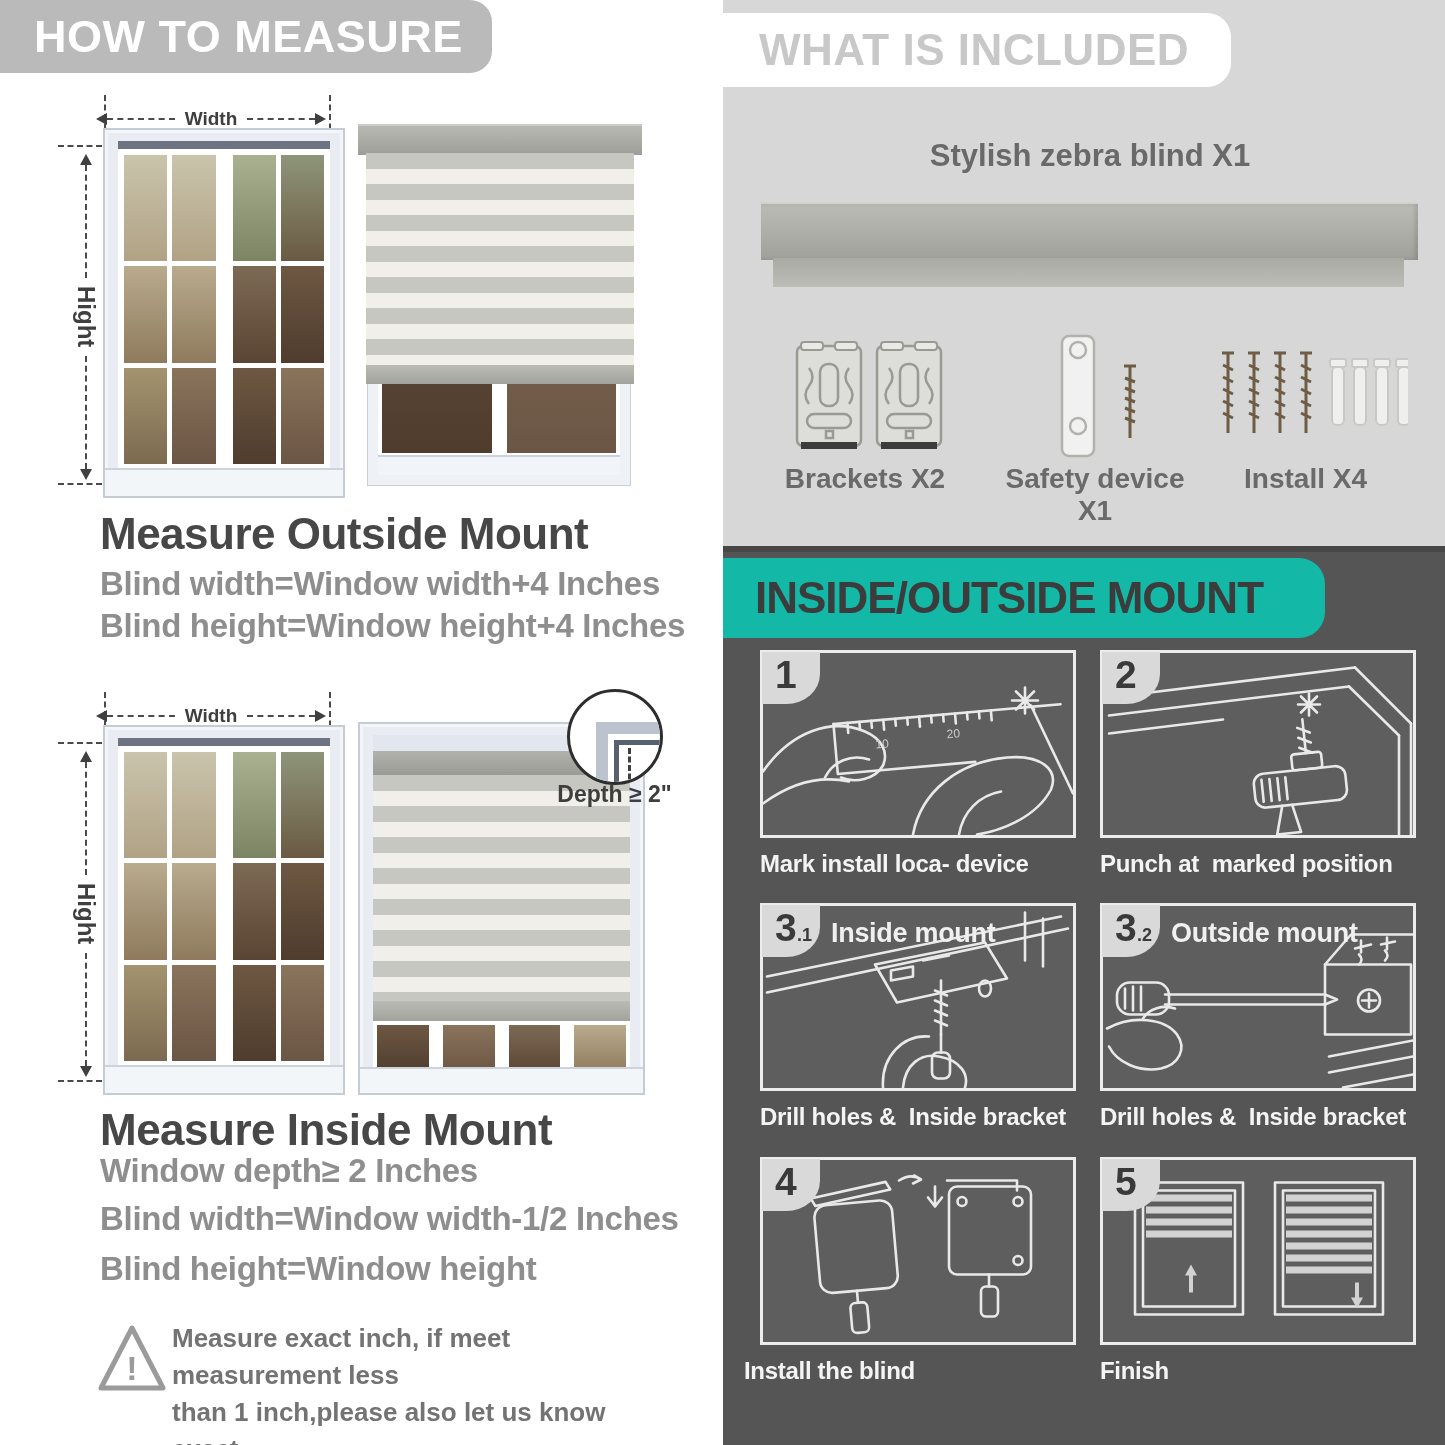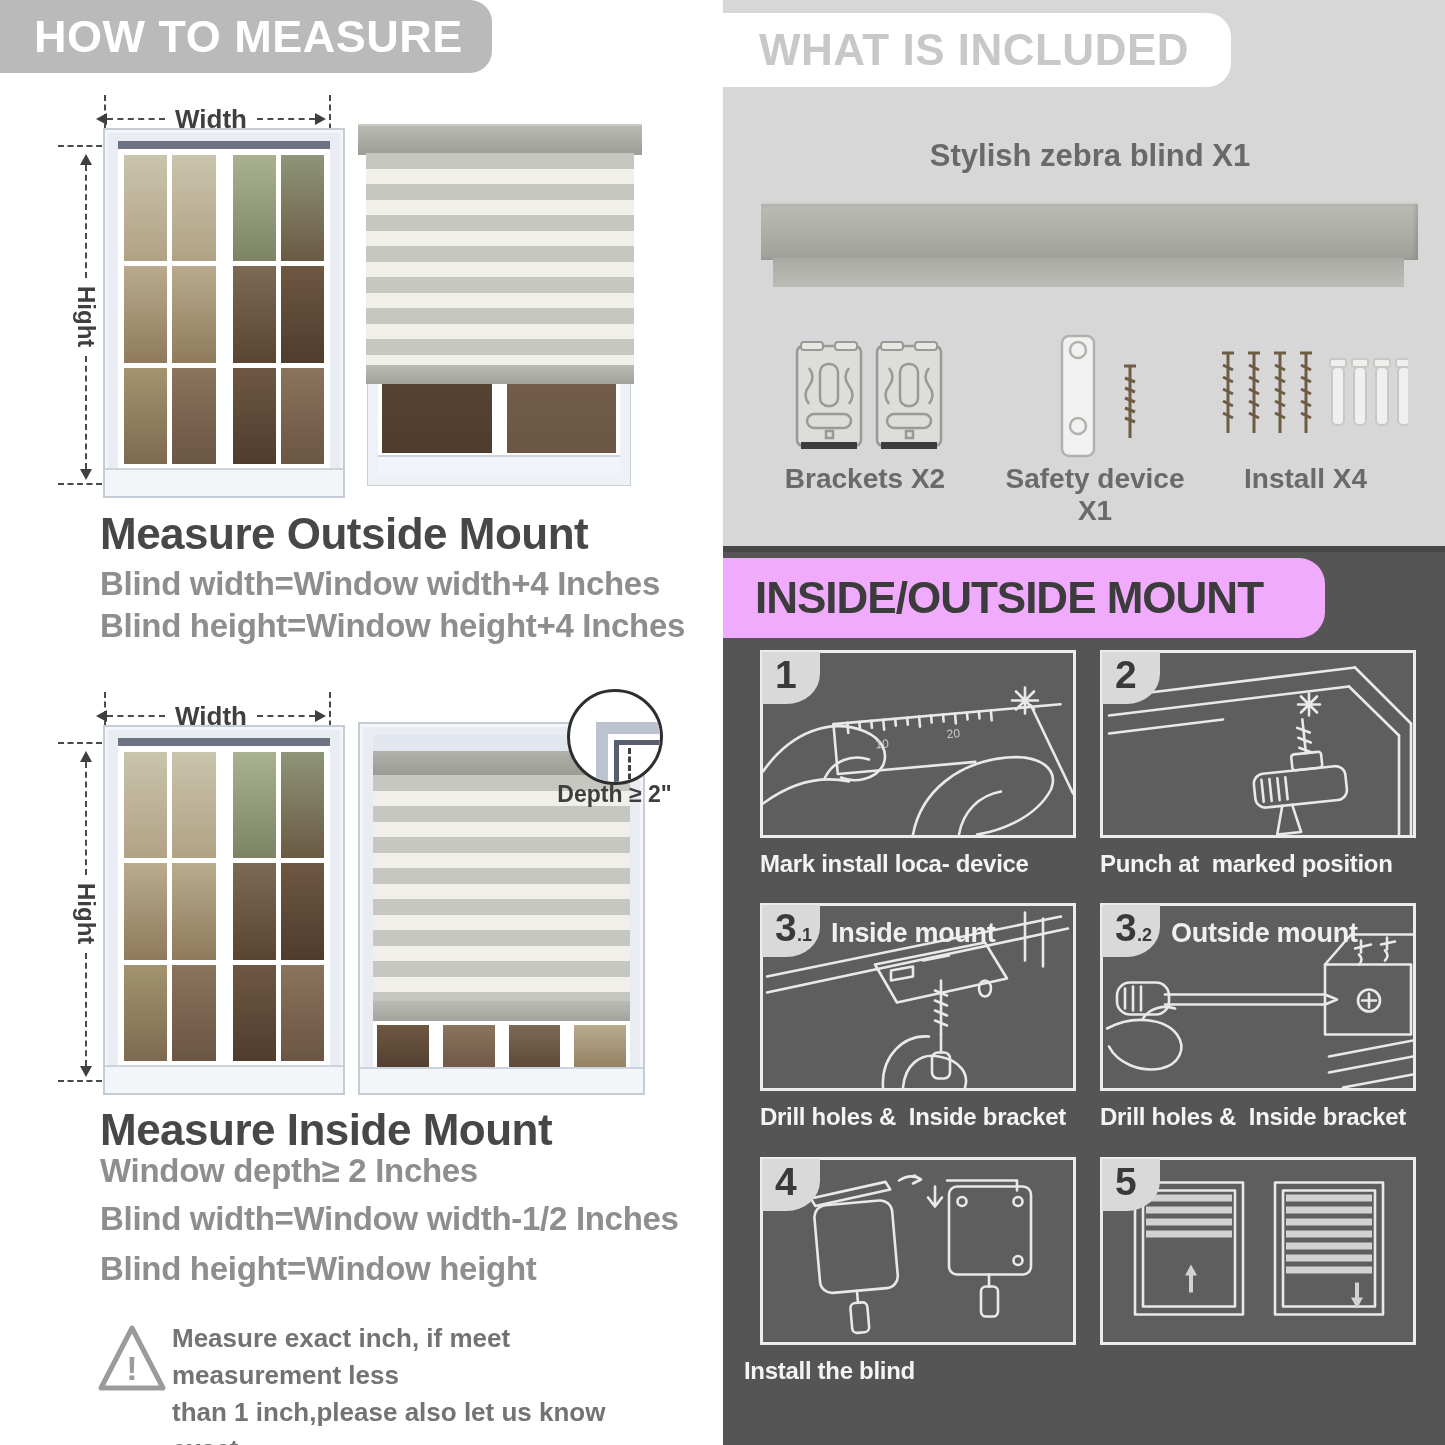--- a/index.html
+++ b/index.html
@@ -6,32 +6,32 @@
   #canvas{position:relative;width:1445px;height:1445px;background:#ffffff;overflow:hidden;
           font-family:"Liberation Sans",sans-serif;}
   .abs{position:absolute;}
 
   
   .banner{position:absolute;display:flex;align-items:center;}
   #banner-left{left:0;top:12;width:492px;height:73px;background:#bababa;border-radius:0 22px 22px 0;}
   #banner-left .t{padding-left:34px;font-size:45px;font-weight:700;color:#ffffff;letter-spacing:.5px;}
   #banner-included{left:723px;top:13px;width:508px;height:74px;background:#ffffff;border-radius:0 24px 24px 0;}
   #banner-included .t{padding-left:36px;font-size:44px;font-weight:700;color:#c8c8c8;letter-spacing:.5px;}
-  #banner-mount{left:723px;top:558px;width:602px;height:80px;background:#f0abfc;border-radius:0 26px 26px 0;z-index:3;}
+  #banner-mount{left:723px;top:558px;width:602px;height:80px;background:#14b8a6;border-radius:0 26px 26px 0;z-index:3;}
   #banner-mount .t{padding-left:32px;font-size:44px;font-weight:700;color:#3c3c3c;letter-spacing:-1px;}
 
   
   .sec-title{position:absolute;left:100px;font-size:44px;font-weight:700;color:#474747;letter-spacing:-.5px;}
   .sec-line{position:absolute;left:100px;font-size:33px;font-weight:600;color:#8e8e8e;letter-spacing:-.3px;}
   .warn-line{font-size:26px;font-weight:600;color:#737373;line-height:37px;}
 
   
   .dim-h{position:absolute;display:flex;align-items:center;height:30px;}
   .dim-h .seg{flex:1;border-top:2px dashed #4a4a4a;height:0;}
-  .dim-h .lbl{padding:0 10px;font-size:26px;font-weight:700;color:#3f3f3f;}
+  .dim-h .lbl{padding:0 10px;font-size:19px;font-weight:700;color:#3f3f3f;}
   .arr{width:0;height:0;border:6px solid transparent;}
   .arr.l{border-right:11px solid #3f3f3f;}
   .arr.r{border-left:11px solid #3f3f3f;}
   .arr.u{border-bottom:11px solid #3f3f3f;border-left-width:6px;border-right-width:6px;}
   .arr.d{border-top:11px solid #3f3f3f;border-left-width:6px;border-right-width:6px;}
   .dim-v{position:absolute;display:flex;flex-direction:column;align-items:center;width:30px;}
   .dim-v .seg{flex:1;border-left:2px dashed #4a4a4a;width:0;}
   .dim-v .lbl{writing-mode:vertical-rl;font-size:24px;font-weight:700;color:#3f3f3f;padding:8px 0;}
   .guide-v{position:absolute;width:0;height:44px;border-left:2px dashed #4a4a4a;}
   .guide-h{position:absolute;height:0;width:44px;border-top:2px dashed #4a4a4a;}
@@ -479,14 +479,15 @@
           <rect x="183" y="94" width="86" height="7"></rect>
         <rect x="183" y="106" width="86" height="7"></rect>
         <path d="M254,148 L248,137 L252,137 L252,122 L256,122 L256,137 L260,137 Z"></path>
       </g>
     </svg>
     <div class="badge">
       <span class="n">5</span>
       <span class="s"></span>
     </div>
   </div>
+  <div class="step-cap" style="left:1100px;top:1357px;">Finish</div>
 
 </div>
 
 </body></html>

